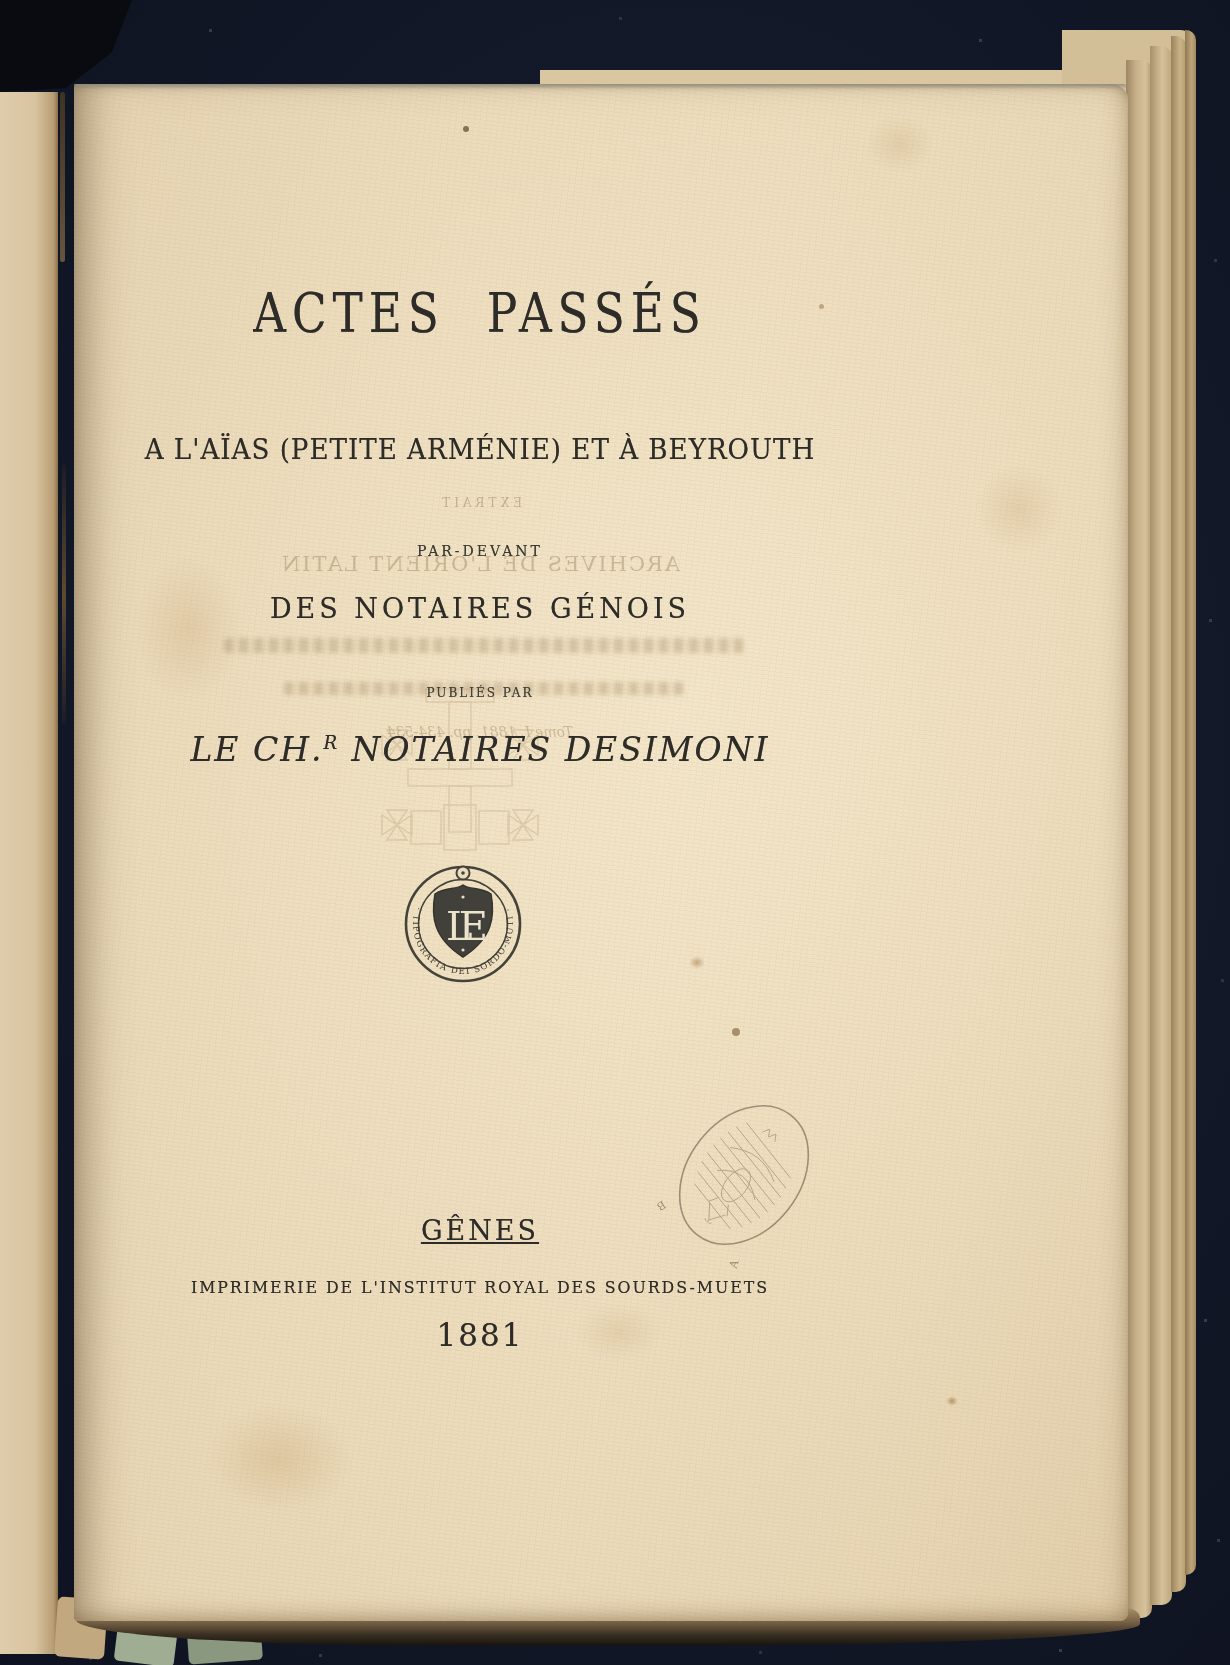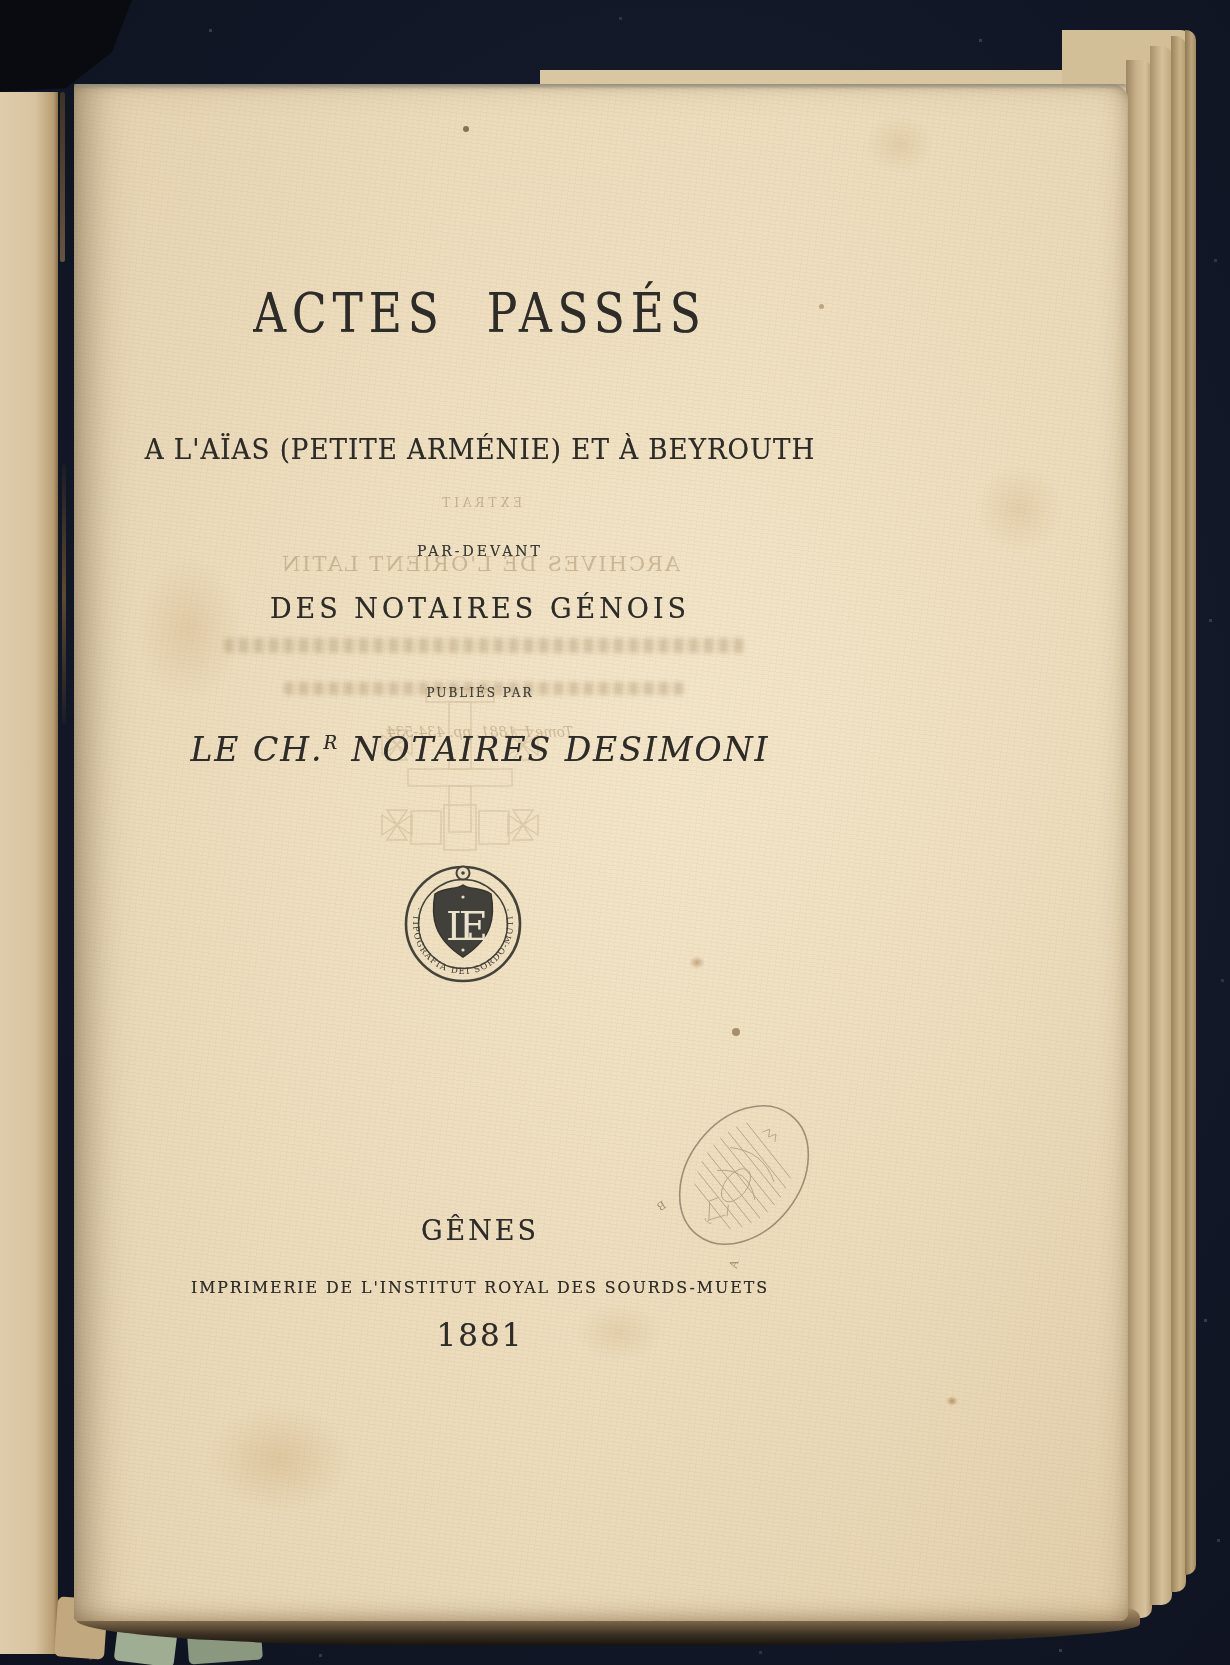--- a/index.html
+++ b/index.html
@@ -49,21 +49,21 @@
   .tx{position:absolute;left:6px;width:800px;text-align:center;color:#2e2c28;
     text-shadow:0 0 .5px rgba(46,44,40,.55);white-space:nowrap;}
   .t-title{top:198px;font-size:54px;letter-spacing:7px;word-spacing:26px;transform:scaleX(.84);}
   .t-years{top:312px;font-size:15px;letter-spacing:3.5px;color:#35332e;}
   .t-aias{top:350px;font-size:27px;letter-spacing:1px;transform:scaleX(.97);}
   .t-pardevant{top:459px;font-size:14px;letter-spacing:3px;color:#3a3833;}
   .t-notaires{top:509px;font-size:27px;letter-spacing:4px;}
   .t-publies{top:587px;font-size:12px;letter-spacing:2px;color:#44423c;margin-top:15px;}
   .t-author{top:646px;font-size:33px;font-style:italic;letter-spacing:2px;}
   .t-author sup{font-size:.55em;}
-  .t-genes{top:1131px;font-size:27px;letter-spacing:3px;}
+  .t-genes{top:1131px;font-size:27px;letter-spacing:3px;text-decoration:underline;}
   .t-imprint{top:1194px;font-size:16.5px;letter-spacing:2px;transform:scaleX(.96);}
   .t-year{top:1233px;font-size:31px;letter-spacing:2px;}
   
   .ghost{position:absolute;left:6px;width:800px;text-align:center;color:rgba(150,124,86,.48);
     transform:scaleX(-1);filter:blur(.7px);white-space:nowrap;}
   .g-extrait{top:412px;font-size:12px;letter-spacing:4px;}
   .g-archives{top:468px;font-size:21px;letter-spacing:2px;color:rgba(150,124,86,.42);}
   .g-tome{top:640px;font-size:14px;font-style:italic;color:rgba(150,124,86,.40);}
   .gband{position:absolute;filter:blur(2.2px);background:repeating-linear-gradient(90deg,rgba(150,124,86,.30) 0 9px,rgba(150,124,86,.05) 9px 15px);border-radius:4px;}
   .gb1{left:150px;top:554px;width:520px;height:15px;}

